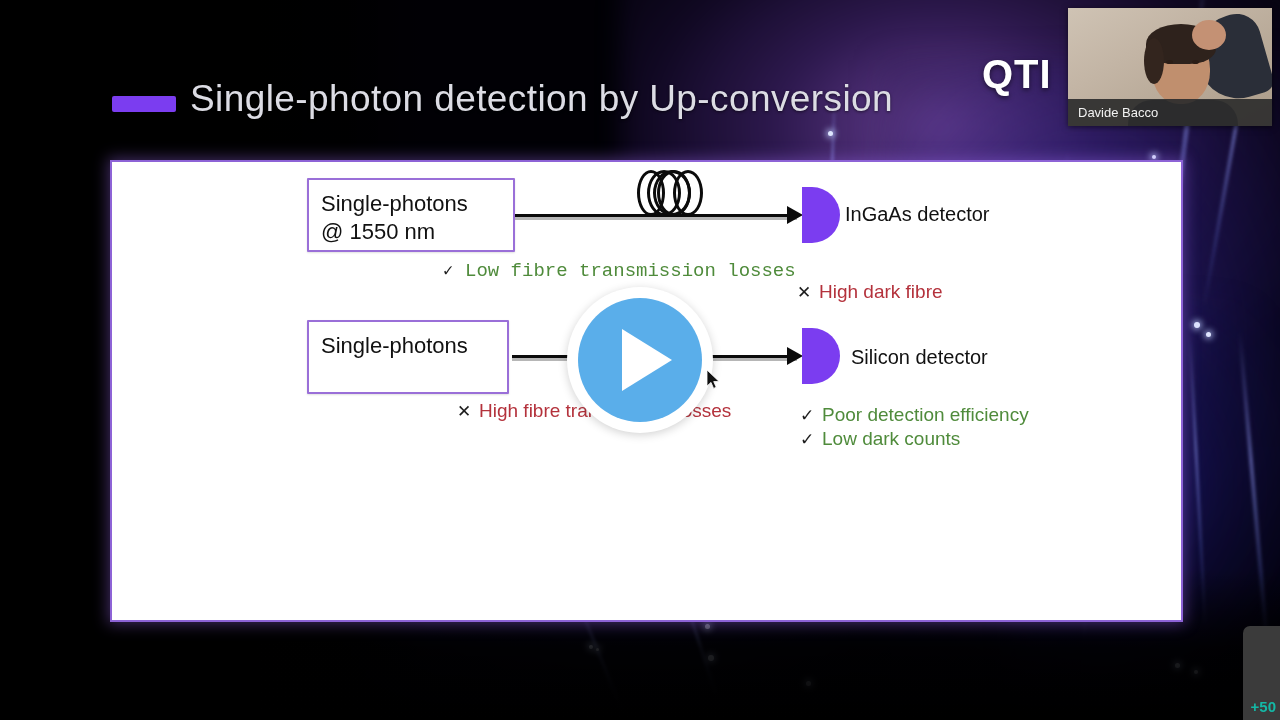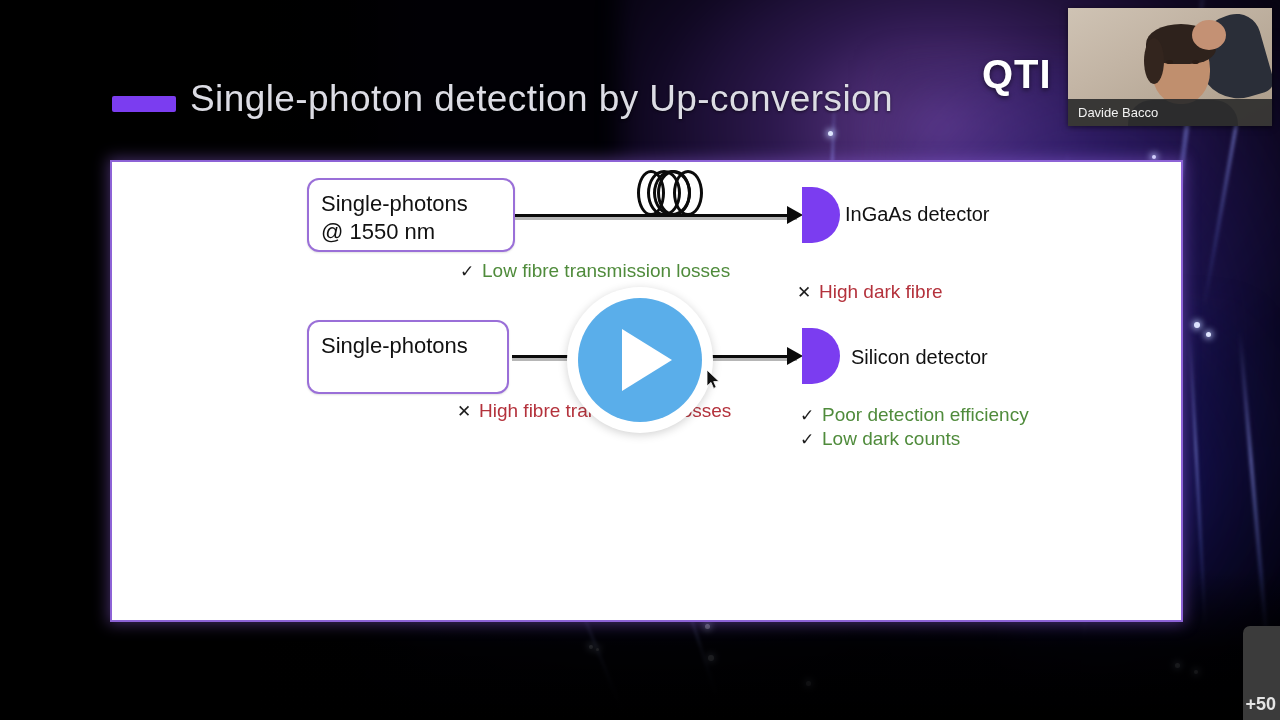--- a/index.html
+++ b/index.html
@@ -135,21 +135,21 @@
     background: #ffffff;
     border: 2px solid #8d63d6;
     box-shadow: 0 0 14px 2px rgba(150,100,230,0.42);
     box-sizing: border-box;
   }
 
   
   .ph-box {
     position: absolute;
     border: 2px solid #9a6fd8;
-    border-radius: 12px;
+    border-radius: 1px;
     background: #ffffff;
     box-sizing: border-box;
     padding: 10px 14px 10px 12px;
     font-size: 22px;
     line-height: 1.28;
     color: #111111;
     box-shadow: 0 1px 2px rgba(0,0,0,0.12);
   }
   #ph-box-1 { left: 195px; top: 16px; width: 208px; height: 74px; }
   #ph-box-2 { left: 195px; top: 158px; width: 202px; height: 74px; }
@@ -211,21 +211,21 @@
     position: absolute;
     font-size: 19px;
     white-space: nowrap;
   }
   .note .mark { display: inline-block; width: 22px; color: #111; font-size: 17px; }
   .note-good { color: #4f8b3b; }
   .note-bad  { color: #b4323c; }
   .note-good .mark { color: #1d1d1d; }
   .note-bad  .mark { color: #1d1d1d; }
 
-  #note-low-loss   { left: 348px; top: 98px; }
+  #note-low-loss   { left: 331px; top: 98px; font-family: Liberation Mono, monospace; }
   #note-high-loss  { left: 345px; top: 238px; }
   #note-poor-eff   { left: 685px; top: 96px; }
   #note-high-dark  { left: 685px; top: 119px; }
   #note-high-eff   { left: 688px; top: 242px; }
   #note-low-dark   { left: 688px; top: 266px; }
 
   
   .play-button {
     position: absolute;
     left: 567px; top: 287px;
@@ -342,22 +342,22 @@
     position: absolute;
     left: 1243px; top: 626px;
     width: 37px; height: 94px;
     background: #3b3b3b;
     border-radius: 7px 0 0 0;
     overflow: hidden;
   }
   .overflow-count {
     position: absolute;
     right: 4px; bottom: 5px;
-    color: #e5e5e5;
-    font-size: 18px;
+    color: #14b8a6;
+    font-size: 15px;
     font-weight: 600;
     white-space: nowrap;
   }
 </style>
 </head>
 <body>
 
 <div id="stage">
 
   <div class="bg-base"></div>

